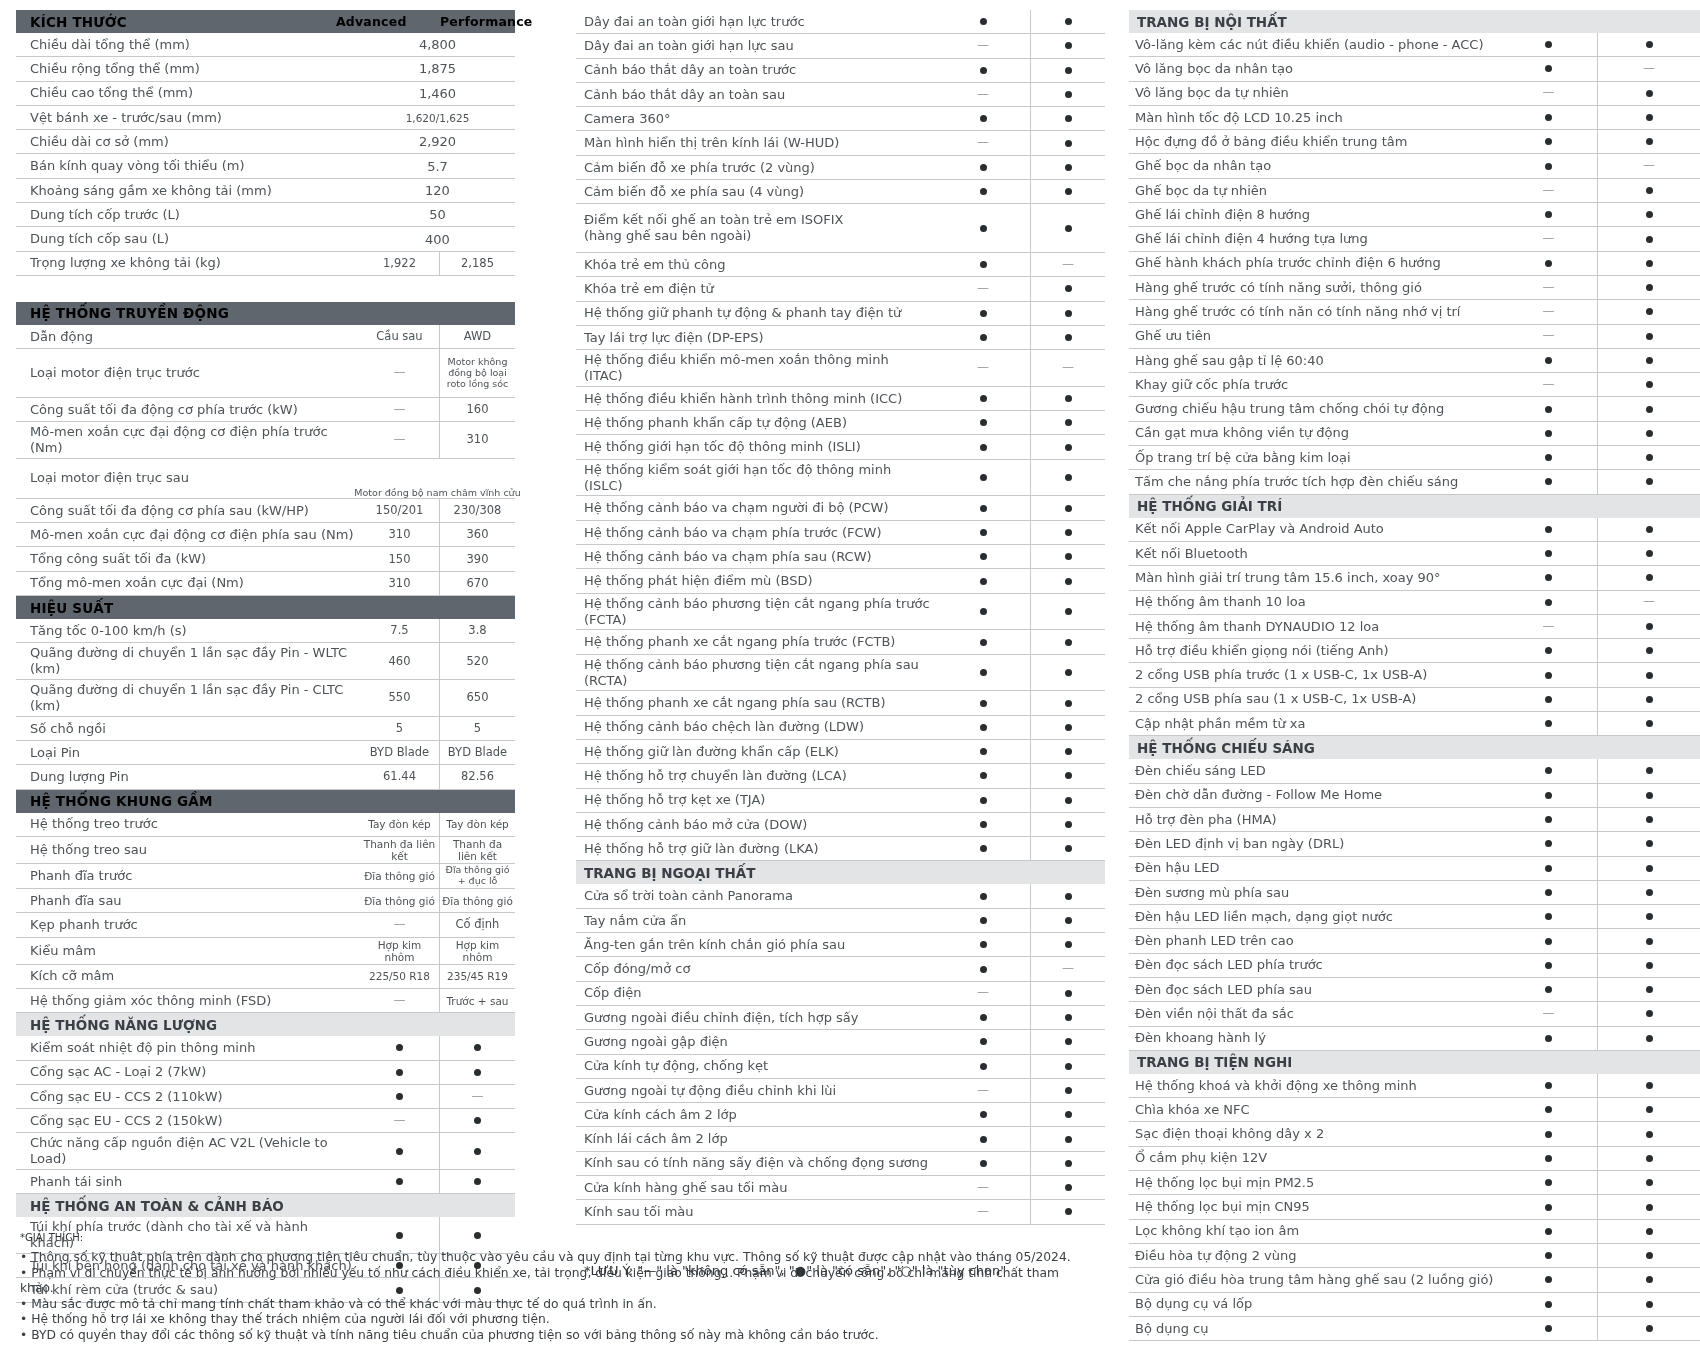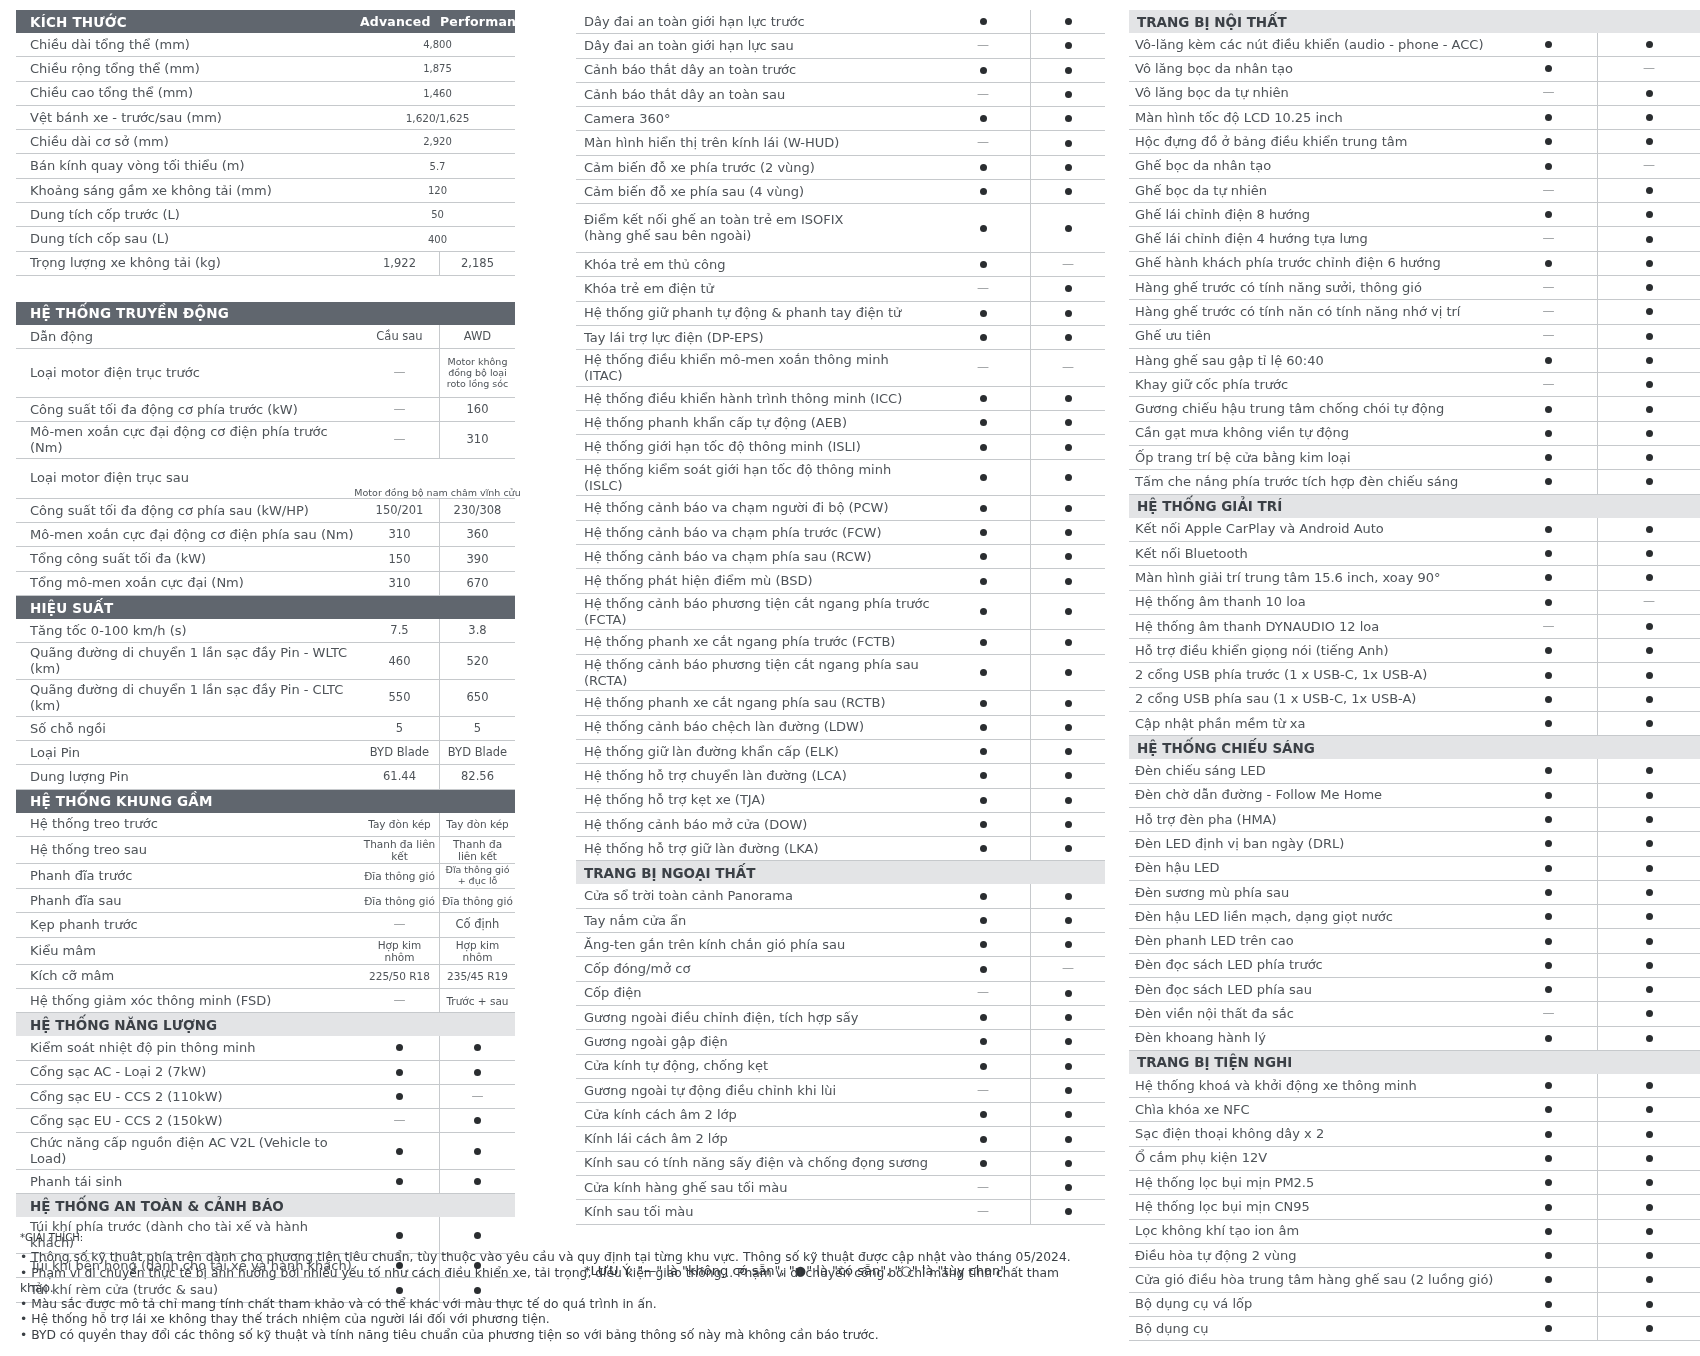--- a/index.html
+++ b/index.html
@@ -5,41 +5,41 @@
   * { margin:0; padding:0; box-sizing:border-box; }
   html,body { width:1700px; height:1356px; background:#ffffff; overflow:hidden;
     font-family:"DejaVu Sans","Liberation Sans",sans-serif; color:#4e5358; }
   .page { position:relative; width:1700px; height:1356px; }
   .col { position:absolute; top:10px; }
   .col-left  { left:16px;   width:499px; }
   .col-mid   { left:576px;  width:529px; }
   .col-right { left:1129px; width:571px; }
 
   .sec-header { display:flex; align-items:center; height:23px; font-weight:bold; }
-  .sec-header.dark  { background:#60666e; color:#ffffff; font-size:13.5px; letter-spacing:.2px; }
+  .sec-header.dark  { background:#60666e; color:#000000; font-size:13.5px; letter-spacing:.2px; }
   .sec-header.light { background:#e3e4e6; color:#3b4046; font-size:13.5px; }
   .sec-header.gap-before { margin-top:26px; }
   .sec-title { flex:1; padding-left:14px; }
   .col-mid .sec-title, .col-right .sec-title { padding-left:8px; }
   .hvar { width:80px; text-align:left; font-size:12.5px; font-weight:bold; }
-  .hvar:last-child { width:75px; }
+  .hvar:last-child { width:75px;margin-left:24px; }
 
   .row { display:flex; align-items:stretch; min-height:24.3px; border-bottom:1px solid #c6c9cc; }
   .row.tall { min-height:48.6px; }
   .label { flex:1; display:flex; flex-direction:column; justify-content:center;
     font-size:13px; line-height:1.22; padding:2px 6px 2px 14px; }
   .col-mid .label { padding-left:8px; }
   .col-right .label { padding-left:6px; }
   .label2 { display:block; }
 
   .v { display:flex; align-items:center; justify-content:center; text-align:center;
     font-size:11.5px; line-height:1.15; padding:1px 2px; }
   .v.v1 { border-right:1px solid #c6c9cc; }
   .vspan { display:flex; align-items:center; justify-content:center; text-align:center;
-    font-size:10px; white-space:nowrap; }
+    font-size:13px; white-space:nowrap; }
   .col-left .v { width:80px; }  .col-left .v.v2 { width:75px;text-align:center; }  .col-left .vspan { width:155px; }
   .col-mid .v { width:95px; }   .col-mid .v.v2 { width:74px; }
   .col-right .v { width:98px; } .col-right .v.v2 { width:102px; }
   .v.sm, .vspan.sm { font-size:10.5px; }
   .v.xs, .vspan.xs { font-size:9.5px; white-space:normal; }
   .vspan.xs { white-space:nowrap;margin-top:28px; }
   .v.dash, .vspan.dash { color:#9a9da0; font-size:12px; }
   .dot { width:7px; height:7px; border-radius:50%; background:#2a2d30; display:inline-block; }
 
   .legend { margin-top:38px; padding-left:8px; font-size:13px; color:#303438; }

